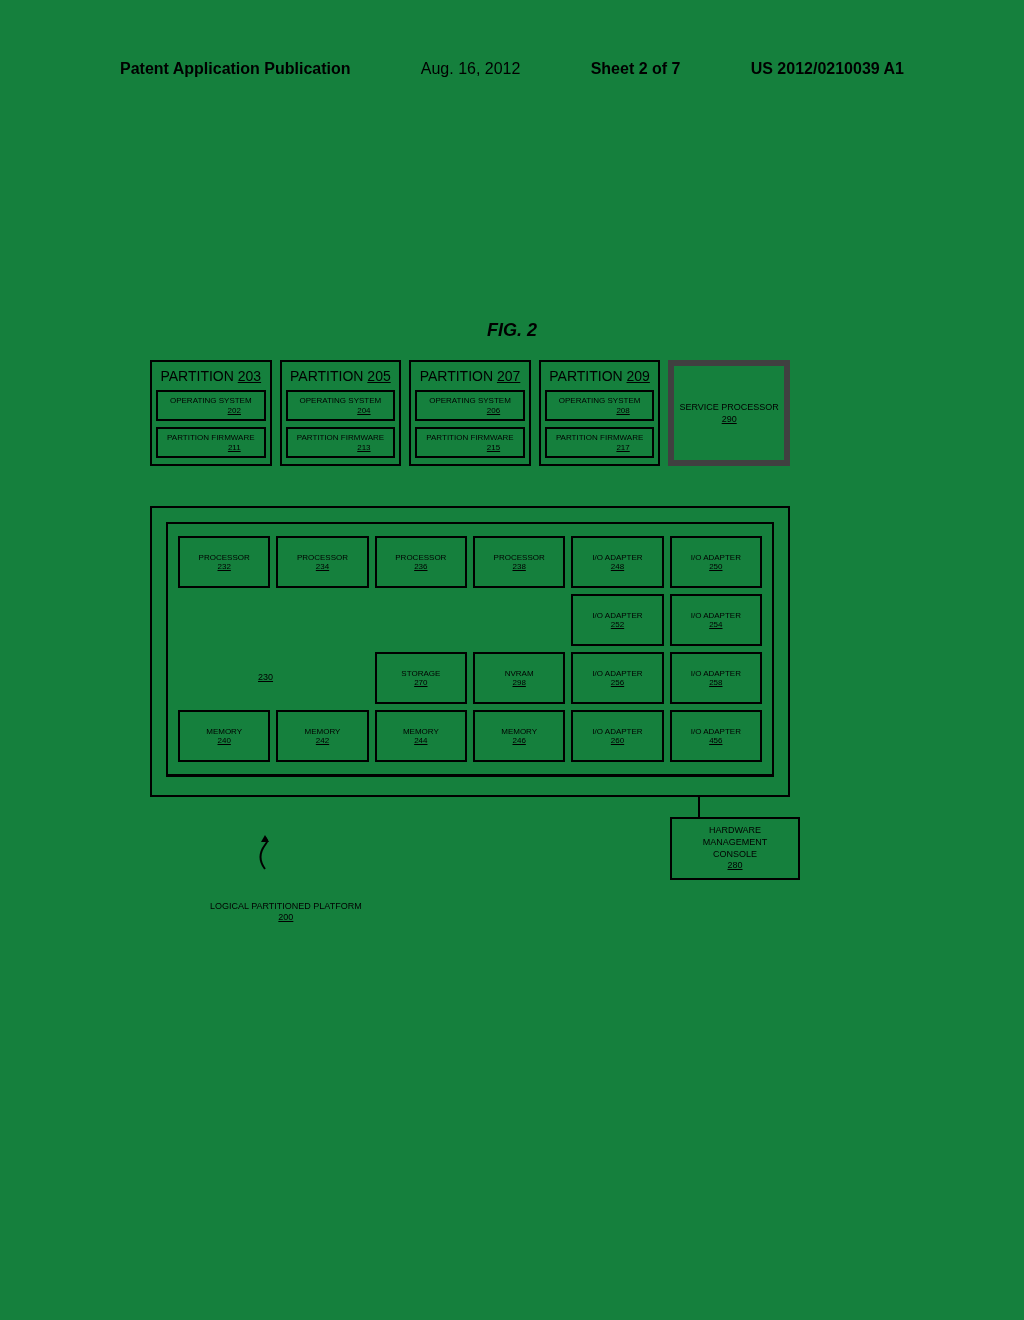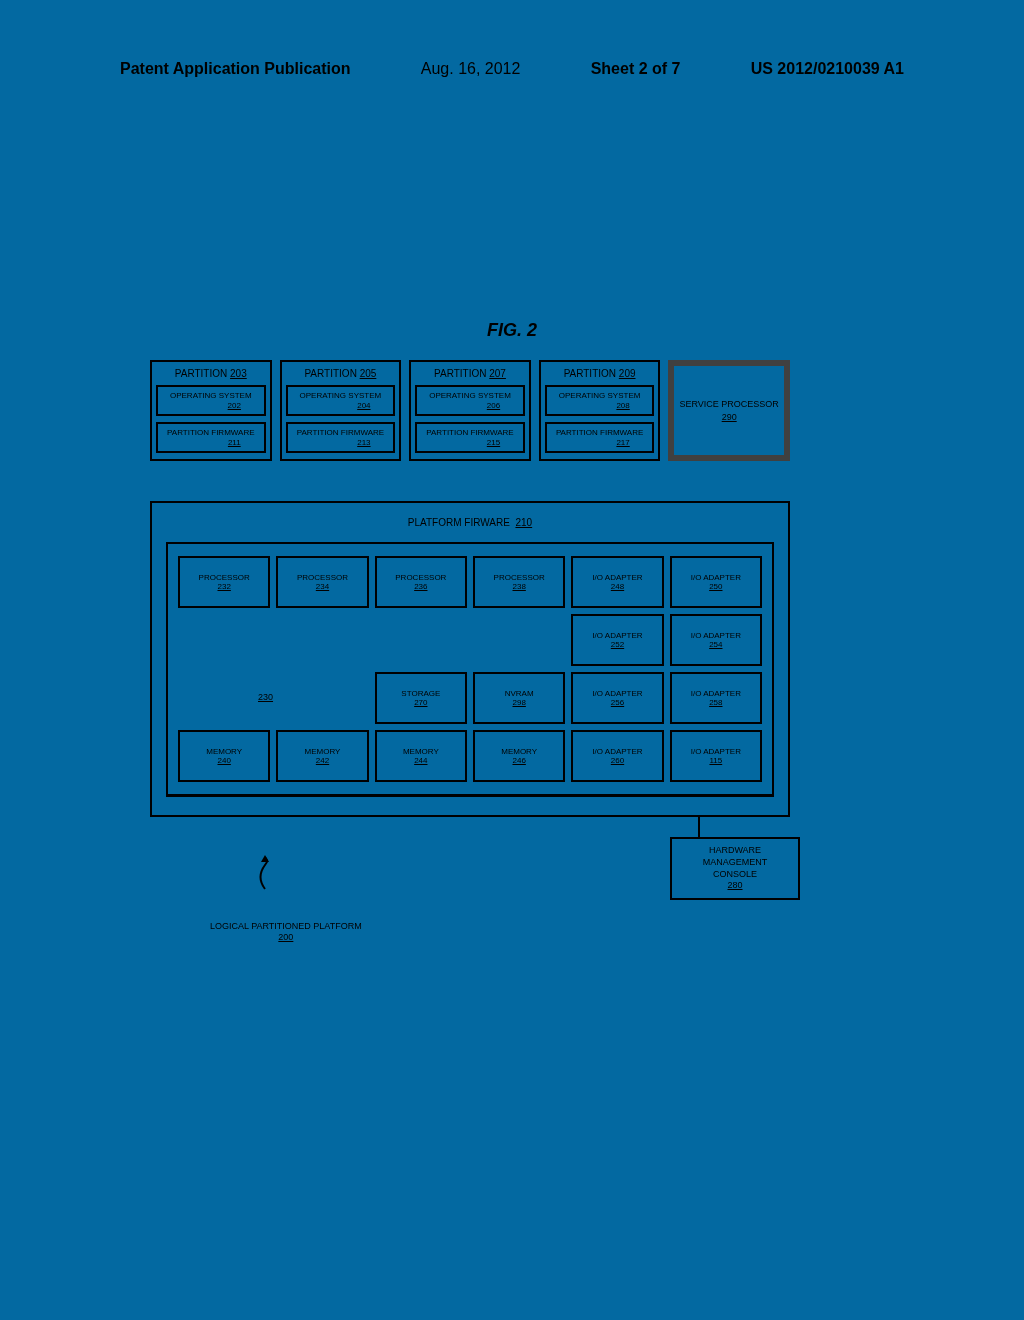--- a/index.html
+++ b/index.html
@@ -6,21 +6,21 @@
     margin: 0;
     padding: 0;
     background: #fff;
     font-family: Arial, Helvetica, sans-serif;
     width: 1024px;
   }
   .page {
     width: 1024px;
     height: 1320px;
     position: relative;
-    background: #0369a1;
+    background: #15803d;
   }
   .header {
     position: absolute;
     top: 60px;
     left: 0;
     width: 100%;
     display: flex;
     justify-content: space-between;
     padding: 0 120px;
     box-sizing: border-box;
@@ -50,21 +50,21 @@
   .partition-box {
     border: 2px solid #000;
     padding: 6px 4px;
     flex: 1;
     display: flex;
     flex-direction: column;
     gap: 6px;
     font-size: 9px;
     text-align: center;
   }
-  .partition-title { font-size: 10px; }
+  .partition-title { font-size: 14px; }
   .partition-title .num { text-decoration: underline; }
   .inner-box {
     border: 2px solid #000;
     padding: 4px 2px;
     font-size: 8px;
     text-align: center;
     line-height: 1.2;
   }
   .inner-box .num { text-decoration: underline; padding-left: 47px; }
   .service-box {
@@ -244,24 +244,20 @@
       <div class="service-box">
         <div>
           <span>SERVICE PROCESSOR</span><br>
           <span class="num">290</span>
         </div>
       </div>
 
     </div>
 
     <div class="platform-box">
-      <div class="platform-title">
-        <span>PLATFORM FIRWARE</span>
-        &nbsp;<span class="num">210</span>
-      </div>
 
       <div class="hw-grid">
         <div class="ref-230">230</div>
 
         <div class="hw-item">
             <span>PROCESSOR</span>
             <span class="num">232</span>
           </div>
         <div class="hw-item">
             <span>PROCESSOR</span>
@@ -331,21 +327,21 @@
         <div class="hw-item">
             <span>MEMORY</span>
             <span class="num">246</span>
           </div>
         <div class="hw-item">
             <span>I/O ADAPTER</span>
             <span class="num">260</span>
           </div>
         <div class="hw-item">
             <span>I/O ADAPTER</span>
-            <span class="num">115</span>
+            <span class="num">456</span>
           </div>
       </div>
     </div>
 
     <div class="bottom-section">
       <div class="hmc-connector"></div>
       <div class="hmc-box">
         <span>HARDWARE MANAGEMENT CONSOLE</span><br>
         <span class="num">280</span>
       </div>

